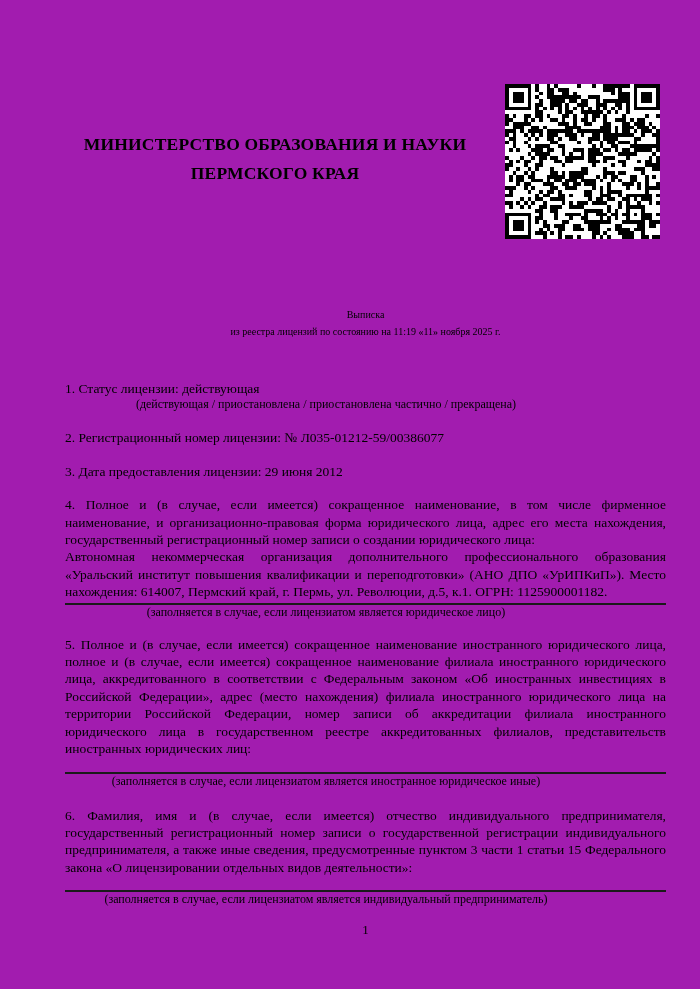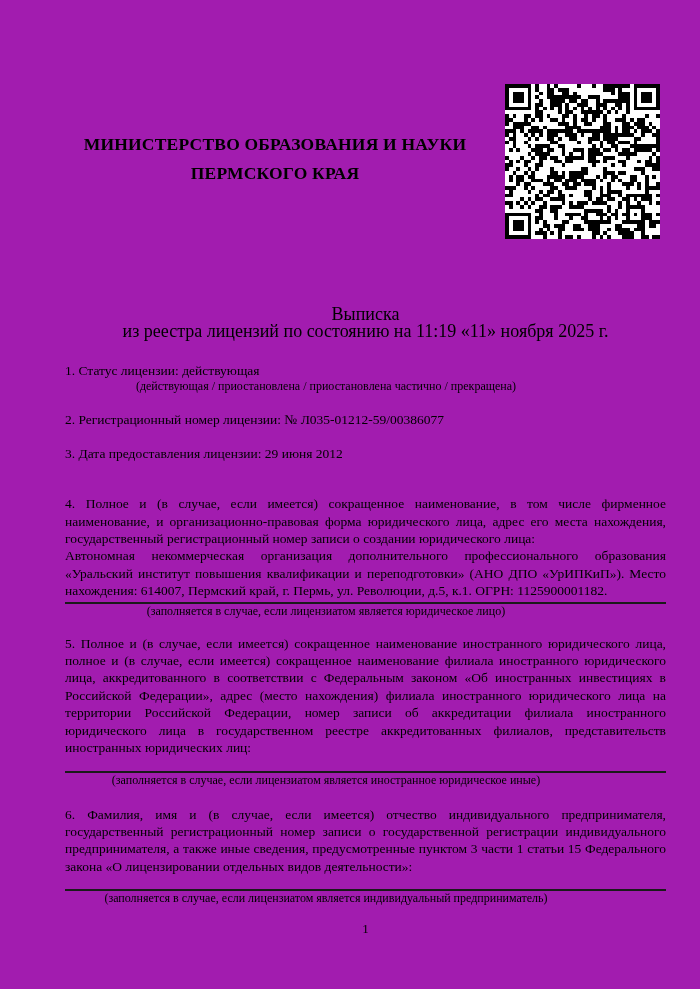--- a/index.html
+++ b/index.html
@@ -14,33 +14,33 @@
   .header{position:relative;height:245px;}
   .org{
     position:absolute;left:55px;top:130px;width:440px;
     text-align:center;font-weight:bold;font-size:17.5px;line-height:29px;letter-spacing:.2px;
   }
   .org-caption{font-weight:normal;font-size:10.5px;line-height:13px;letter-spacing:0;margin-top:2px;}
   .qr{position:absolute;left:505px;top:84px;width:155px;height:155px;}
   .qr svg{display:block;width:155px;height:155px;}
 
   
-  .doc-heading{margin:61px 34px 0 65px;text-align:center;font-size:18px;line-height:17px;}
+  .doc-heading{margin:61px 34px 0 65px;text-align:center;font-size:10px;line-height:17px;}
 
   
   .content{margin:0 34px 0 65px;width:601px;font-size:13.5px;line-height:17.4px;}
   .ftext,.fvalue{text-align:justify;}
   .fvalue{min-height:12px;}
   .fnote{width:522px;text-align:center;font-size:12px;line-height:13px;margin-top:1px;}
   .frule{width:601px;height:0;border-top:2px solid #1a1a1a;margin-top:2px;}
 
-  .f1{margin-top:22px;}
+  .f1{margin-top:40px;}
   .f2{margin-top:18px;}
   .f3{margin-top:16px;}
-  .f4{margin-top:33px;}
+  .f4{margin-top:16px;}
   .f5{margin-top:17px;}
   .f6{margin-top:19px;}
   .f7{margin-top:27px;}
 
   .page-number{margin-top:15px;text-align:center;font-size:13px;line-height:17px;}
 </style>
 </head>
 <body>
 
 <div class="page">

